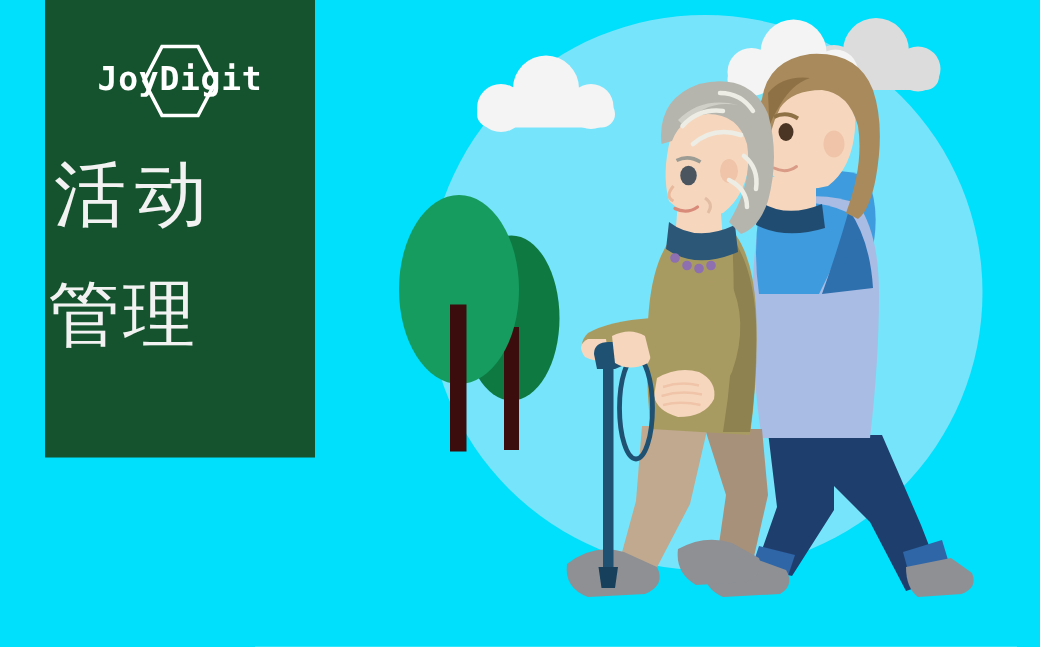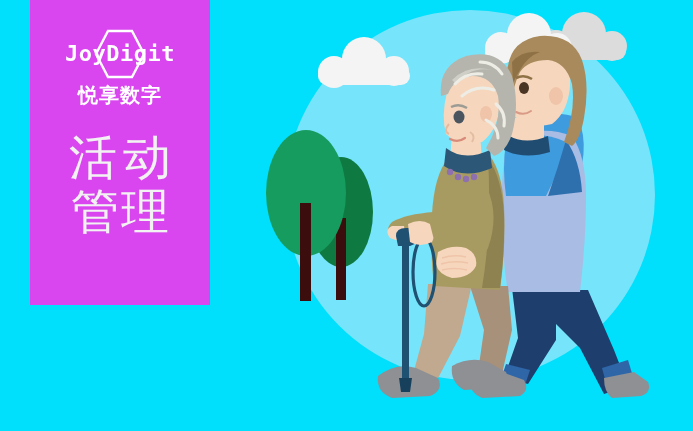--- a/index.html
+++ b/index.html
@@ -13,21 +13,21 @@
     width:693px;height:431px;
     background:#00DFFB;
     overflow:hidden;
   }
   #art{position:absolute;inset:0;width:693px;height:431px;}
 
   
   .panel{
     position:absolute;
     left:30px;top:0;width:180px;height:305px;
-    background:#d946ef;
+    background:#14532d;
     z-index:5;
     display:flex;flex-direction:column;align-items:center;
   }
   .logo-wrap{
     position:relative;
     margin-top:30px;
     width:150px;height:48px;
     display:flex;align-items:center;justify-content:center;
   }
   .hexagon{
@@ -51,21 +51,21 @@
     margin-top:7px;
     color:#FFFFFF;
     font-size:20px;
     font-weight:bold;
     letter-spacing:1px;
     line-height:1;
   }
   .title-block{
     margin-top:26px;
     width:100%;
-    display:flex;flex-direction:column;align-items:center;
+    display:flex;flex-direction:column;gap:26px;
   }
   .title-line{
     color:#F2F2F2;
     font-size:48px;
     line-height:1.12;
     letter-spacing:6px;
     text-indent:6px;
     white-space:nowrap;
   }
   .title-line.light{font-weight:300;}
@@ -227,21 +227,20 @@
 
   <div class="panel">
 
     <div class="logo-wrap">
       <svg class="hexagon" viewBox="0 0 52 50">
         <polygon points="14,2 38,2 50,25 38,48 14,48 2,25" fill="none" stroke="#FFFFFF" stroke-width="2.4"></polygon>
       </svg>
       <span class="logo-text">JoyDigit</span>
     </div>
 
-    <div class="logo-sub">悦享数字</div>
 
     <div class="title-block">
       <div class="title-line light">活动</div>
       <div class="title-line bold">管理</div>
     </div>
   </div>
 
 </div>
 
 </body></html>

